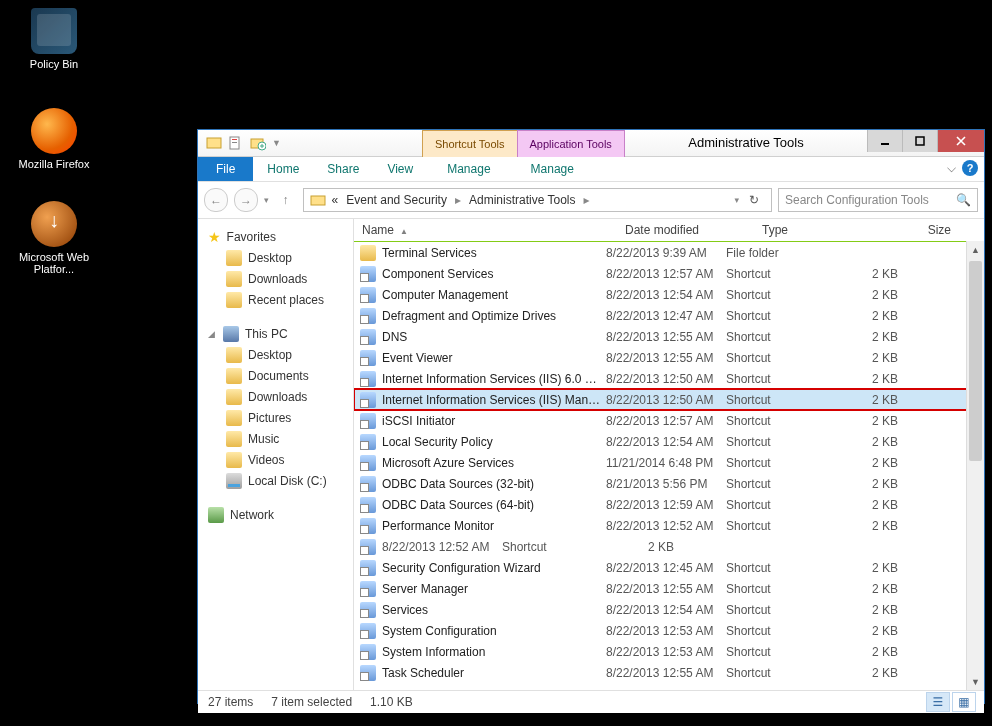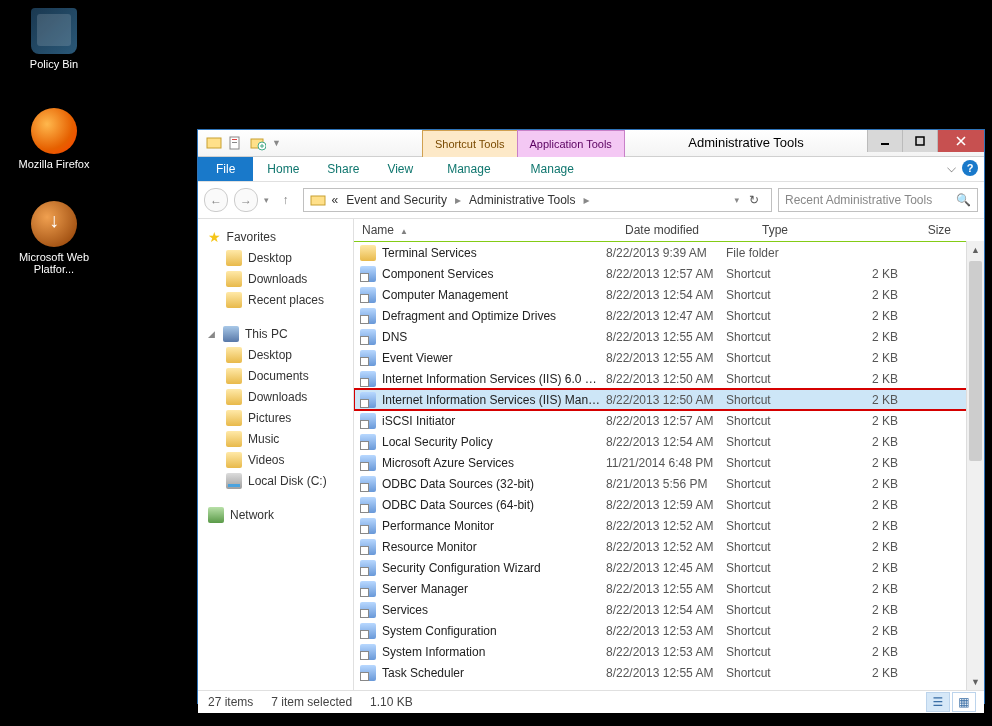--- a/index.html
+++ b/index.html
@@ -186,21 +186,21 @@
         <span class="crumb sep">▸</span>
         <span class="crumb">Administrative Tools</span>
         <span class="crumb sep">▸</span>
         <span style="flex:1"></span>
         <span style="color:#888;font-size:9px">▾</span>
         <span class="refresh">
             <span>↻</span>
           </span>
       </div>
       <div class="searchbox">
-        <span>Recent Administrative Tools</span>
+        <span>Search Configuration Tools</span>
         <span style="color:#555">🔍</span>
       </div>
     </div>
 
     <div class="body">
 
       <div class="nav">
         <div class="nav-group">
           <div class="nav-head fav">
               <span class="star">★</span>
@@ -363,21 +363,20 @@
             </div>
             <div class="row">
               <span class="ic shortcut"></span>
               <span class="nm">Performance Monitor</span>
               <span class="dm">8/22/2013 12:52 AM</span>
               <span class="ty">Shortcut</span>
               <span class="sz">2 KB</span>
             </div>
             <div class="row">
               <span class="ic shortcut"></span>
-              <span class="nm">Resource Monitor</span>
               <span class="dm">8/22/2013 12:52 AM</span>
               <span class="ty">Shortcut</span>
               <span class="sz">2 KB</span>
             </div>
             <div class="row">
               <span class="ic shortcut"></span>
               <span class="nm">Security Configuration Wizard</span>
               <span class="dm">8/22/2013 12:45 AM</span>
               <span class="ty">Shortcut</span>
               <span class="sz">2 KB</span>

